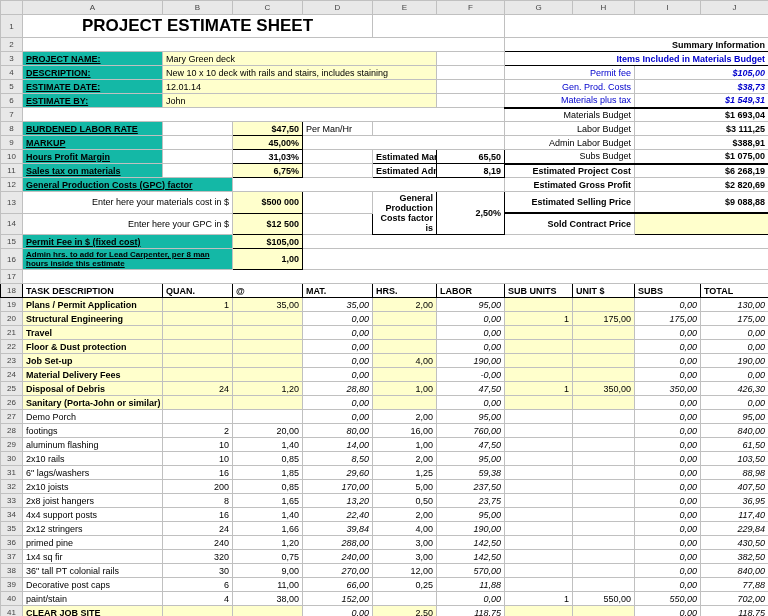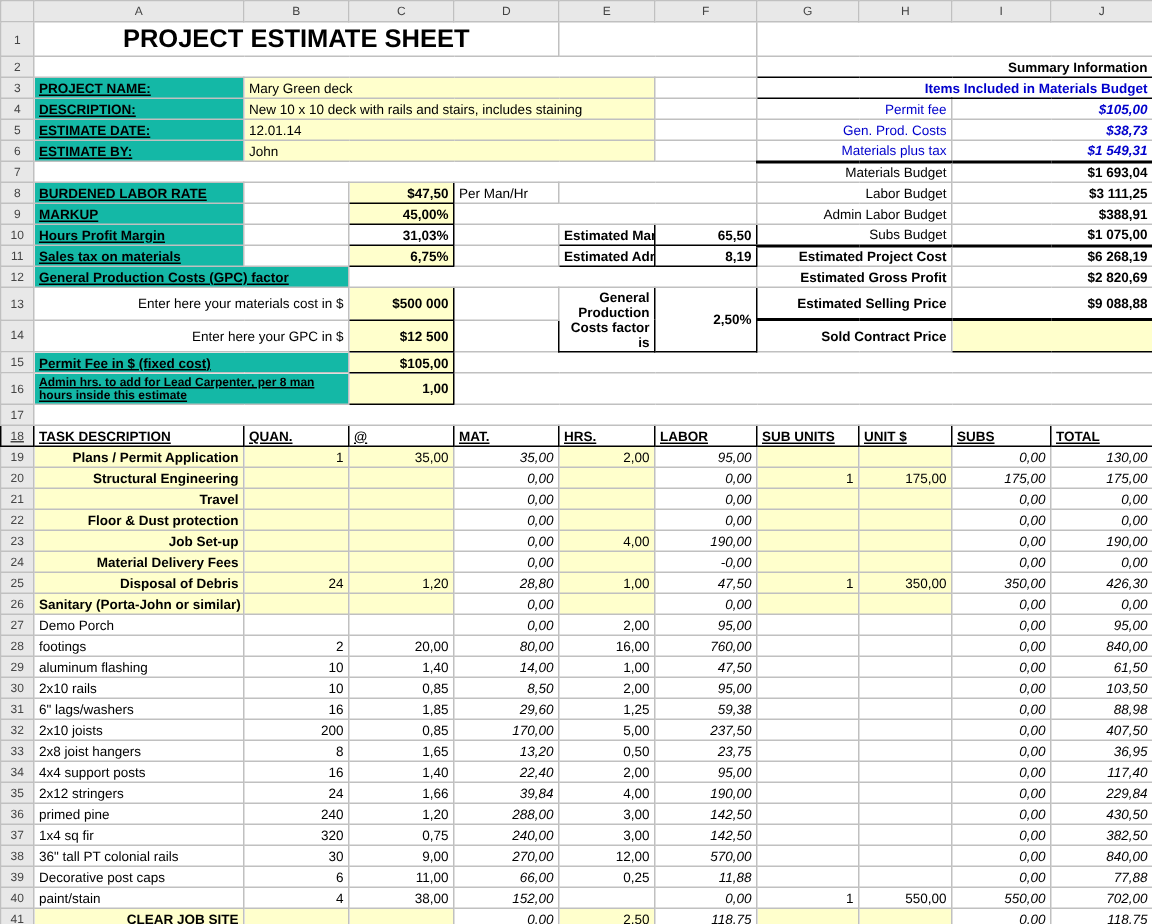--- a/index.html
+++ b/index.html
@@ -5,25 +5,25 @@
   * { box-sizing: border-box; margin: 0; padding: 0; }
   body { font-family: Arial, sans-serif; font-size: 9px; background: #fff; width: 768px; }
   table { border-collapse: collapse; width: 768px; table-layout: fixed; }
   td, th { border: 1px solid #c0c0c0; padding: 1px 3px; height: 14px; overflow: hidden; white-space: nowrap; }
   .rowhead { background: #e8e8e8; text-align: center; font-size: 8px; color: #444; width: 22px; }
   .colhead { background: #e8e8e8; text-align: center; font-size: 8px; color: #444; height: 14px; }
   .title { font-weight: bold; font-size: 17px; text-align: center; }
   .lbl { font-weight: bold; background: #14b8a6; text-decoration: underline; }
   .yellow { background: #ffffcc; }
   .blue-txt { color: #0000cc; }
-  .bold { font-weight: bold; text-align: right; }
+  .bold { font-weight: bold; }
   .right { text-align: right; }
   .center { text-align: right; }
   .italic { font-style: italic; }
-  .section-hdr td { font-weight: bold; border: 1px solid #000; text-decoration: underline; }
+  .section-hdr td { font-weight: bold; border: 1px solid #000; }
   .thick-bottom { border-bottom: 2px solid #000; }
   .box { border: 1px solid #000 !important; }
 </style>
 </head>
 <body>
 
 <table>
 <colgroup>
 <col style="width:22px">
       <col style="width:140px">

